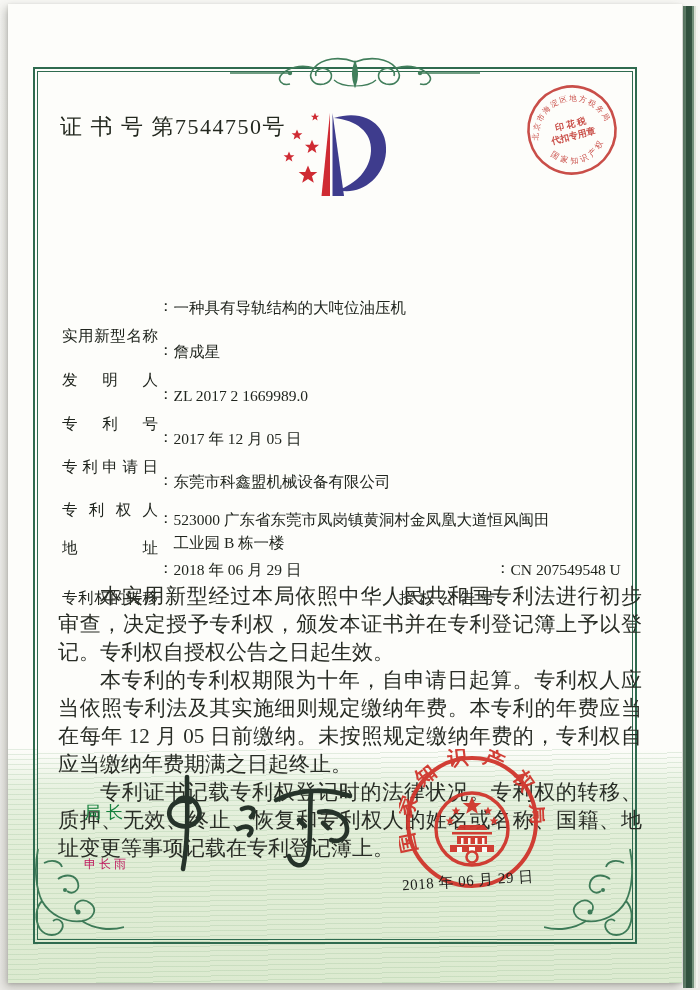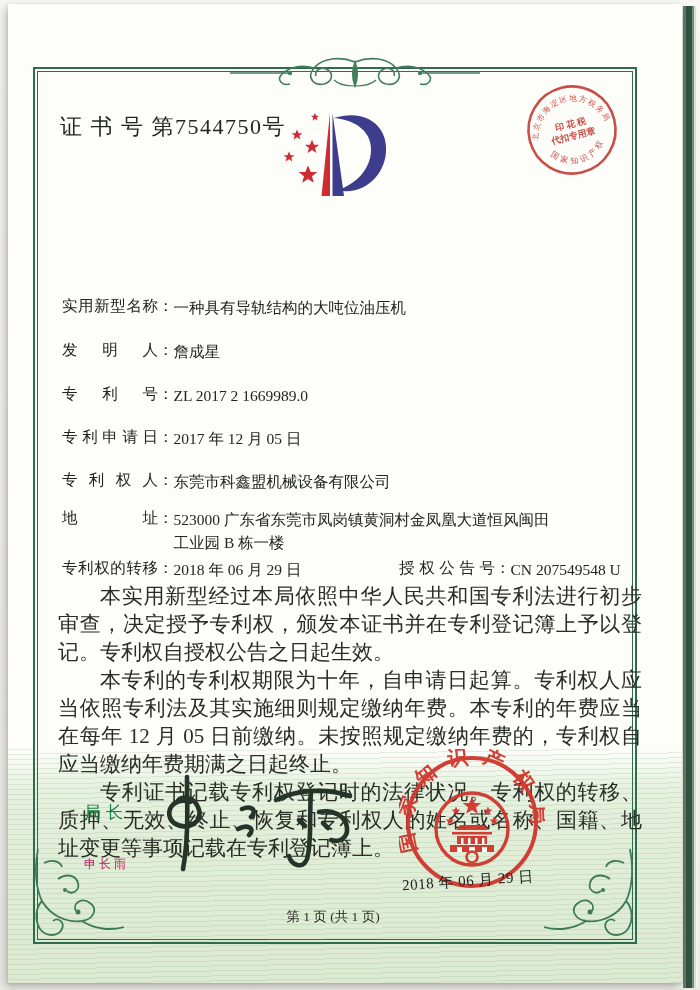--- a/index.html
+++ b/index.html
@@ -16,21 +16,21 @@
       linear-gradient(180deg, rgba(227,239,219,0) 0, rgba(227,239,219,.85) 40px, #e2eed8 90px, #dcead0 100%);}
   .frame{position:absolute;left:25px;top:63px;width:600px;height:873px;border:2.5px solid #2f6b4f;}
   .frame::before{content:"";position:absolute;left:2px;top:2px;right:2px;bottom:2px;border:1px solid #2f6b4f;}
   .abs{position:absolute;}
   .cert-no{left:52px;top:108px;font-size:22px;letter-spacing:1.5px;color:#23281f;}
   .title{left:25px;top:201px;width:600px;text-align:center;font-size:40px;font-weight:bold;
     letter-spacing:5px;color:#181d17;}
   
   .fields{left:54px;top:292px;width:566px;font-size:15.5px;color:#20251e;}
   .frow{position:absolute;left:0;white-space:nowrap;}
-  .flabel{display:inline-block;width:96px;text-align:justify;text-align-last:justify;vertical-align:top;}
+  .flabel{display:inline-block;width:96px;text-align:justify;text-align-last:justify;vertical-align:top;margin-top:30px;}
   .fcolon{display:inline-block;vertical-align:top;}
   .fv{display:inline-block;white-space:pre-line;vertical-align:top;line-height:23px;}
   .paras{left:50px;top:578px;width:584px;font-size:21px;line-height:28px;color:#282c25;text-align:justify;}
   .paras p{margin:0;text-indent:2em;}
   
   .issuer-title{left:76px;top:797px;font-size:17px;letter-spacing:5px;color:#15803d;}
   .issuer-name{left:76px;top:832px;font-size:12px;letter-spacing:3px;color:#be185d;margin-top:20px;}
   .sig{left:142px;top:766px;}
   
   .tax-stamp{left:516px;top:78px;width:96px;height:96px;transform:rotate(-14deg);opacity:.92;}
@@ -202,15 +202,14 @@
           <rect x="83" y="89" width="2.5" height="6" fill="#fdfdfa"></rect>
           <rect x="58" y="98" width="5" height="5" fill="#fdfdfa"></rect>
           <rect x="70" y="98" width="6" height="5" fill="#fdfdfa"></rect>
           <rect x="83" y="98" width="5" height="5" fill="#fdfdfa"></rect>
         </g>
         <circle cx="73" cy="108" r="5.5" fill="none" stroke-width="2.6"></circle>
       </g>
     </svg>
     <div class="abs seal-date">2018 年 06 月 29 日</div>
 
-    <div class="abs footer">第 1 页 (共 1 页)</div>
   </div>
 </div>
 
 </body></html>

